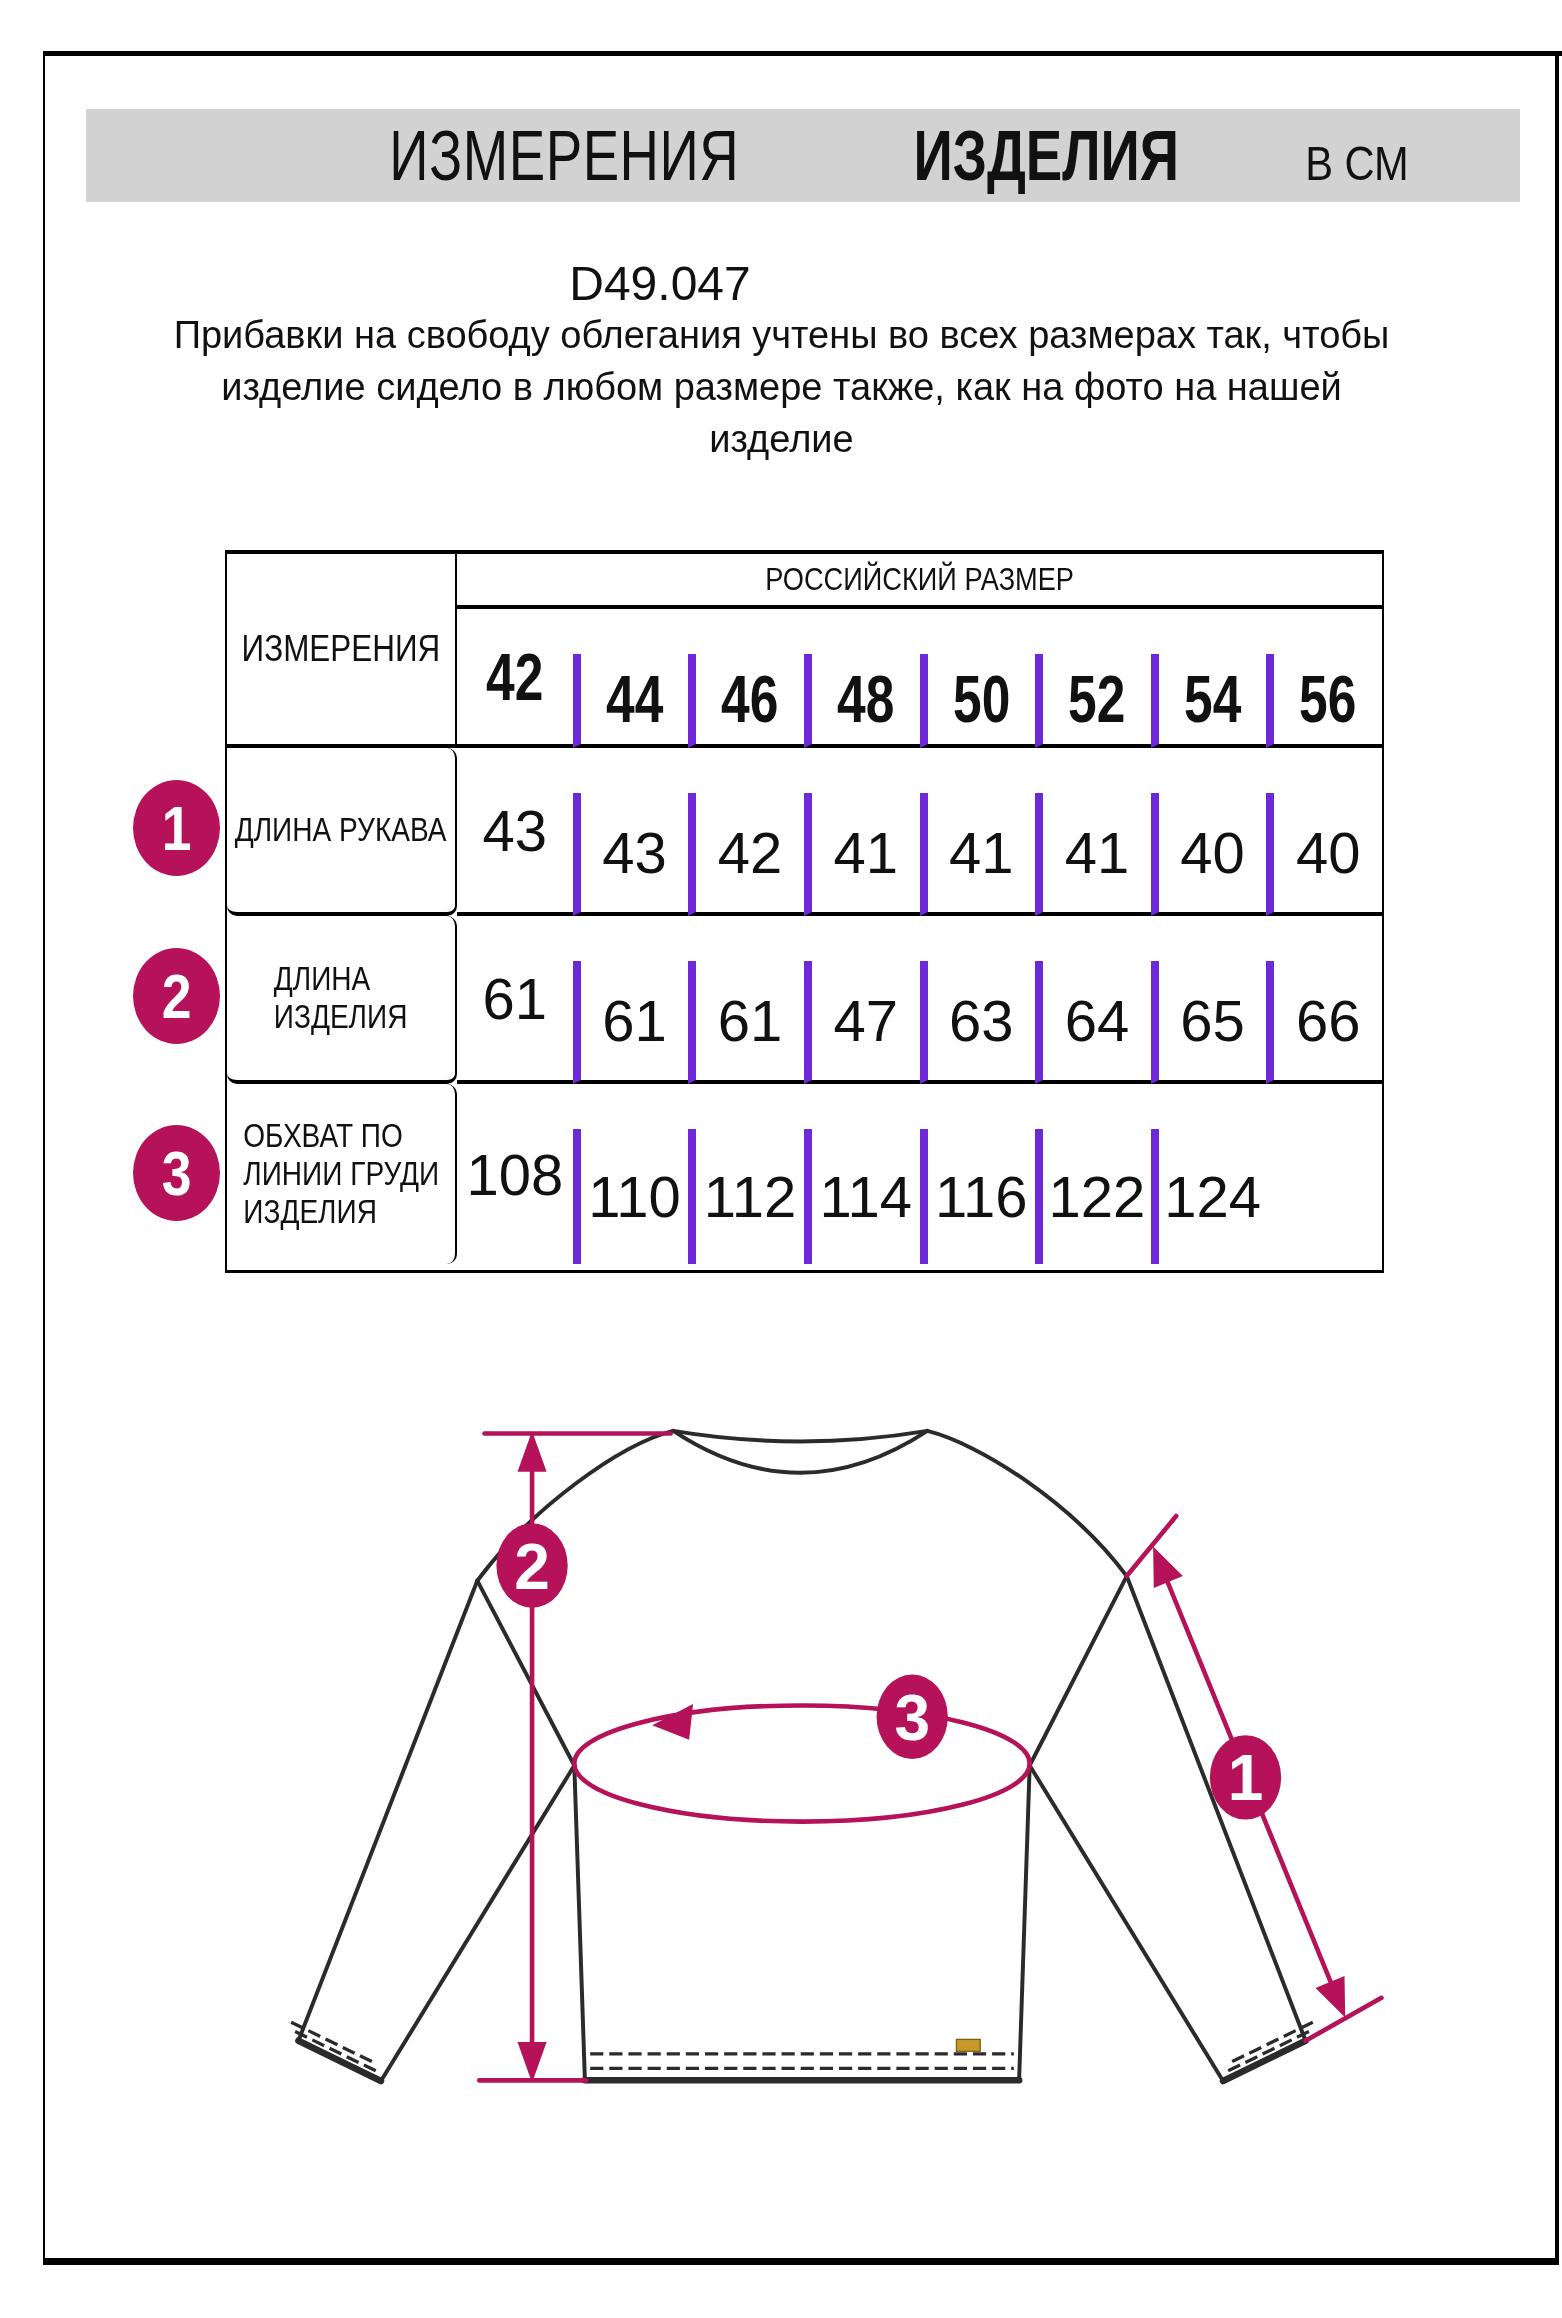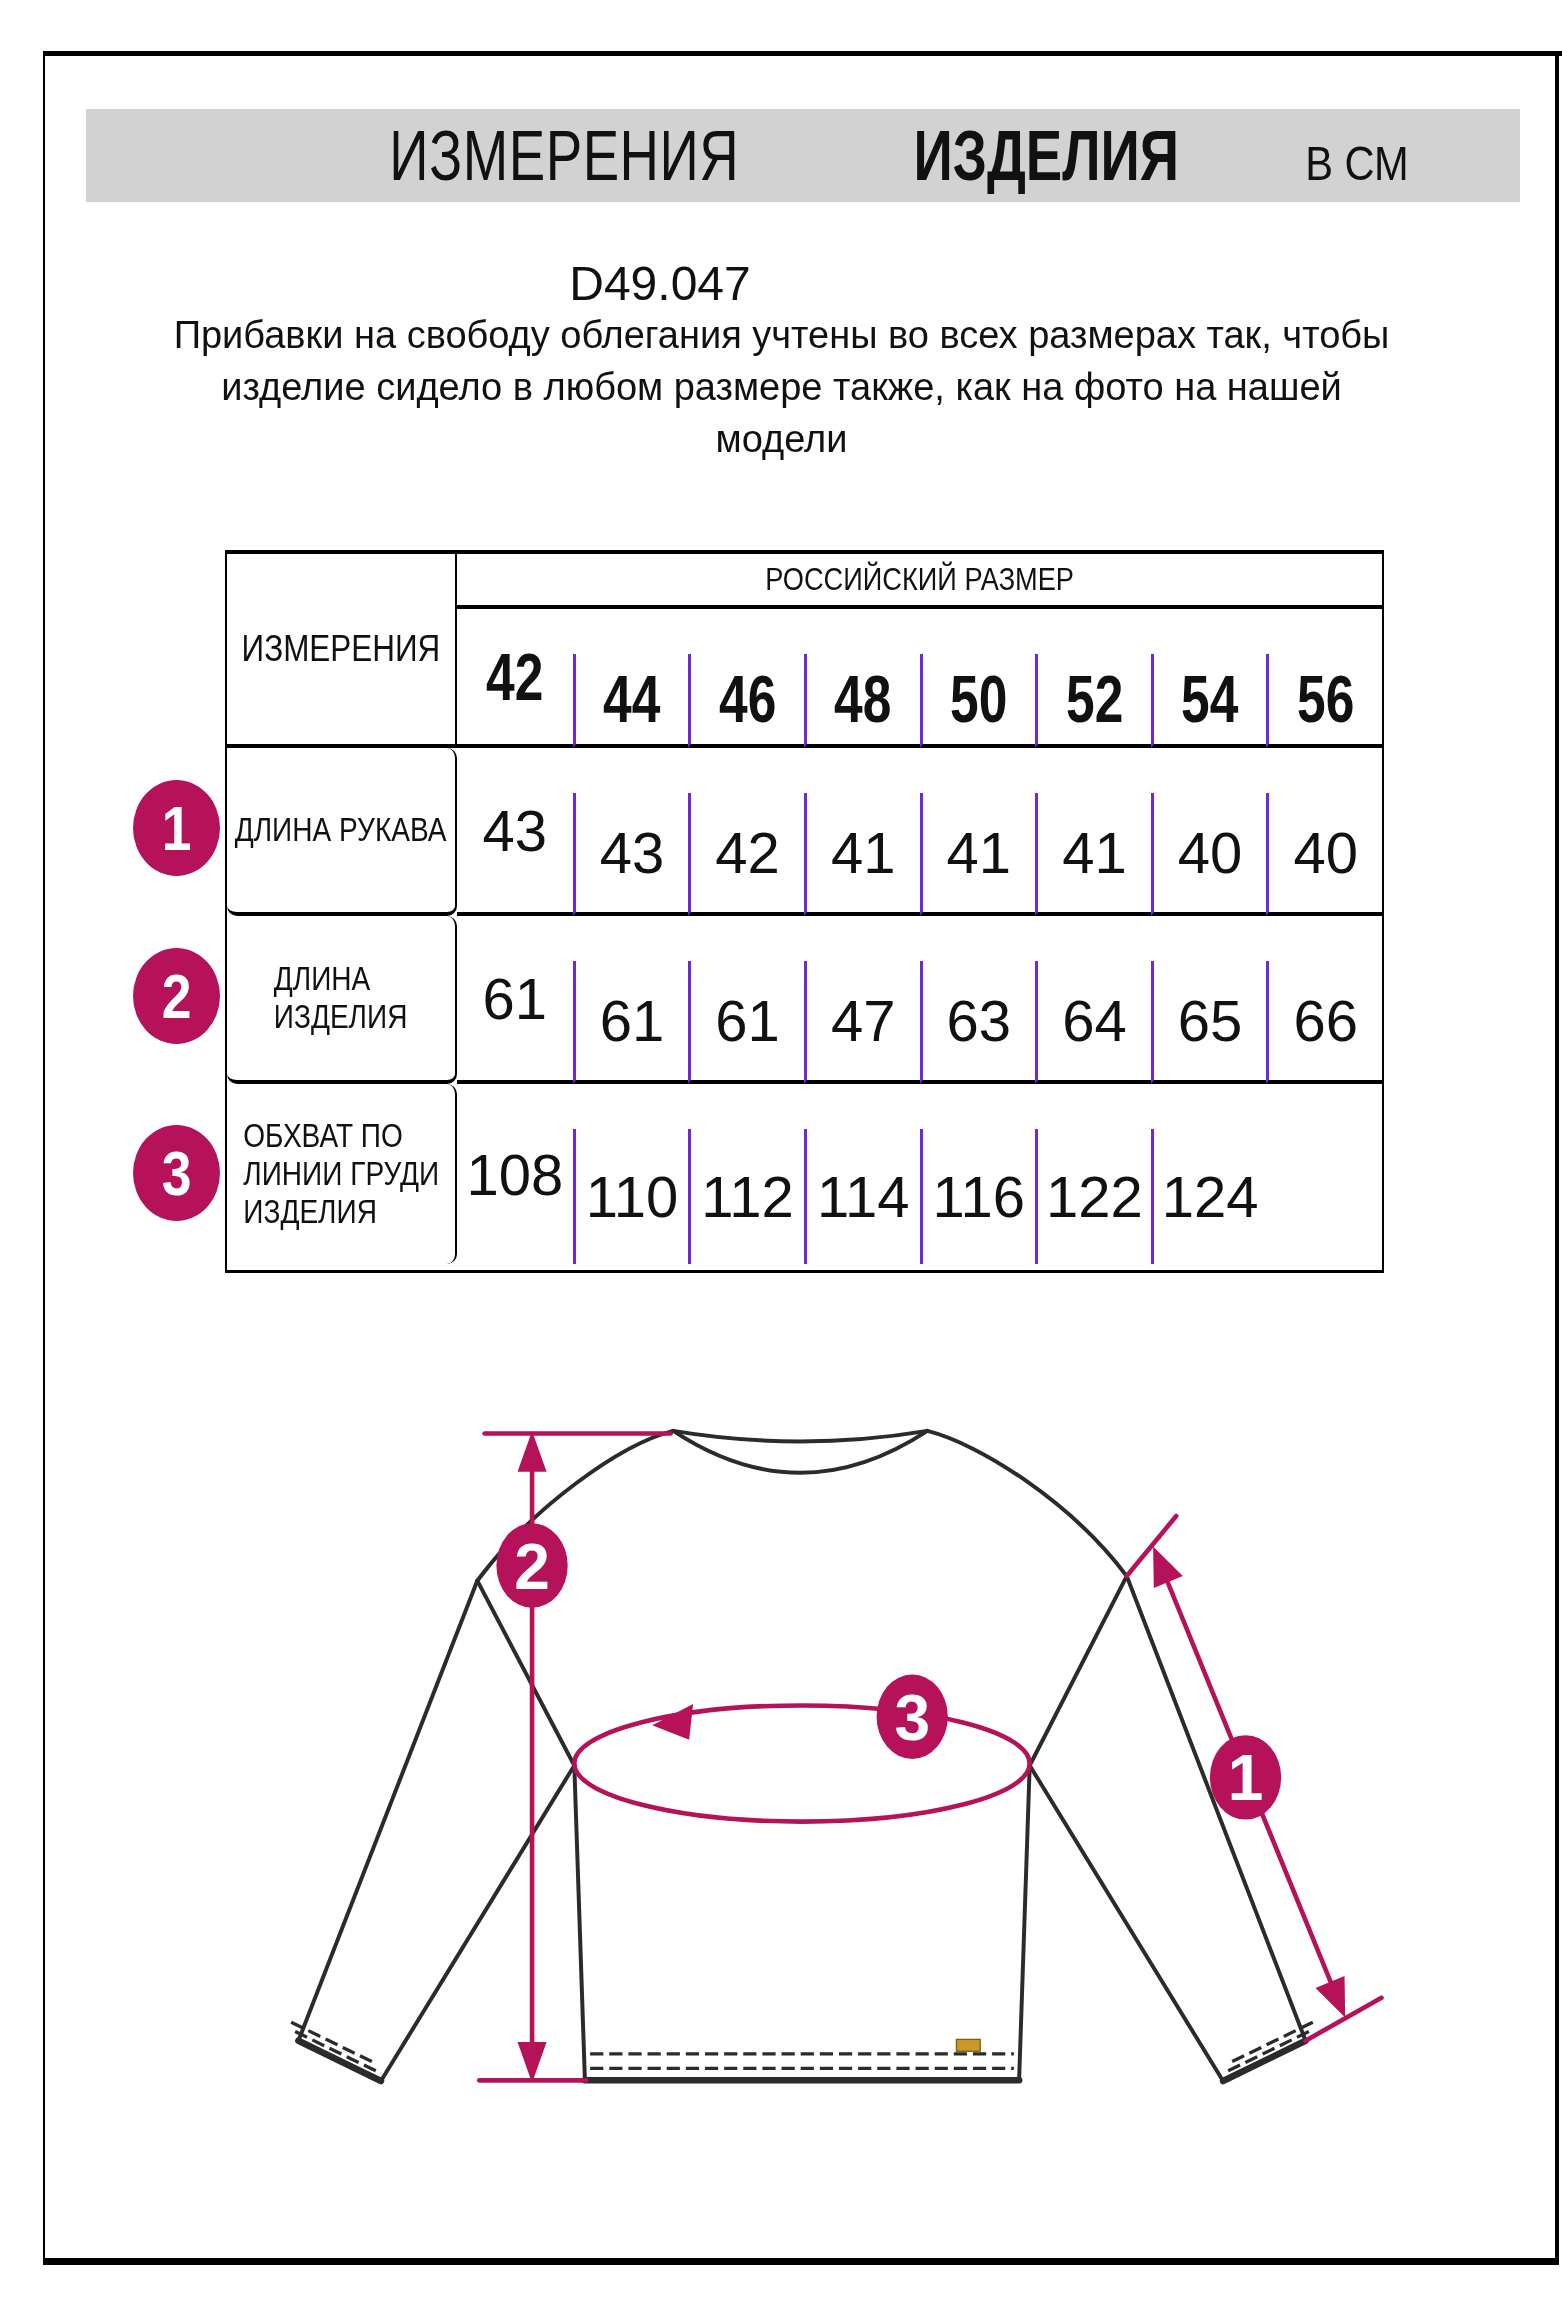--- a/index.html
+++ b/index.html
@@ -40,21 +40,21 @@
     border-right:2px solid #000;border-bottom:3.3px solid #000;
     box-sizing:border-box;
   }
   .cell{display:flex;align-items:center;justify-content:center;}
   .stub{grid-column:1;grid-row:1/3;border-right:2px solid #000;border-bottom:4.6px solid #000;font-size:37px;}
   .ghead{grid-column:2/10;grid-row:1;border-bottom:4px solid #000;font-size:32px;}
   .sz{grid-row:2;border-bottom:4.6px solid #000;font-size:66px;font-weight:bold;}
   .lblcell{grid-column:1;border-right:2px solid #000;font-size:33px;line-height:38px;border-radius:10px;}
   .val{font-size:58px;}
   .bb7{border-bottom:4.6px solid #000;}
-  .bl{border-left:3px solid #6d28d9;margin-top:45px;}
+  .bl{border-left:8px solid #6d28d9;margin-top:45px;}
 
   .badge{
     position:absolute;width:87px;height:96px;border-radius:50%;
     background:#b5125a;color:#fff;display:flex;align-items:center;justify-content:center;
     font-size:63px;font-weight:bold;
   }
   #figure-svg{left:198px;top:1353px;}
   .garm{stroke:#2b2b2b;stroke-width:6;fill:none;stroke-linecap:round;stroke-linejoin:round;}
   .garm-thick{stroke:#2b2b2b;stroke-width:10;fill:none;stroke-linecap:round;}
   .stitch{stroke:#2b2b2b;stroke-width:5;fill:none;stroke-dasharray:20 9;}
@@ -75,21 +75,21 @@
     <span class="t-reg"><span class="cond">ИЗМЕРЕНИЯ</span></span>
     <span class="t-bold"><span class="cond">ИЗДЕЛИЯ</span></span>
     <span class="t-units"><span class="cond85">В СМ</span></span>
   </div>
 </div>
 
 <div class="abs" id="model-code">D49.047</div>
 <div class="abs" id="note">
   <div>Прибавки на свободу облегания учтены во всех размерах так, чтобы</div>
   <div>изделие сидело в любом размере также, как на фото на нашей</div>
-  <div>модели</div>
+  <div>изделие</div>
 </div>
 
 <div class="abs" id="size-table">
   <div class="cell stub">
       <span class="cond85">ИЗМЕРЕНИЯ</span>
     </div>
   <div class="cell ghead">
       <span class="cond85">РОССИЙСКИЙ РАЗМЕР</span>
     </div>
 

